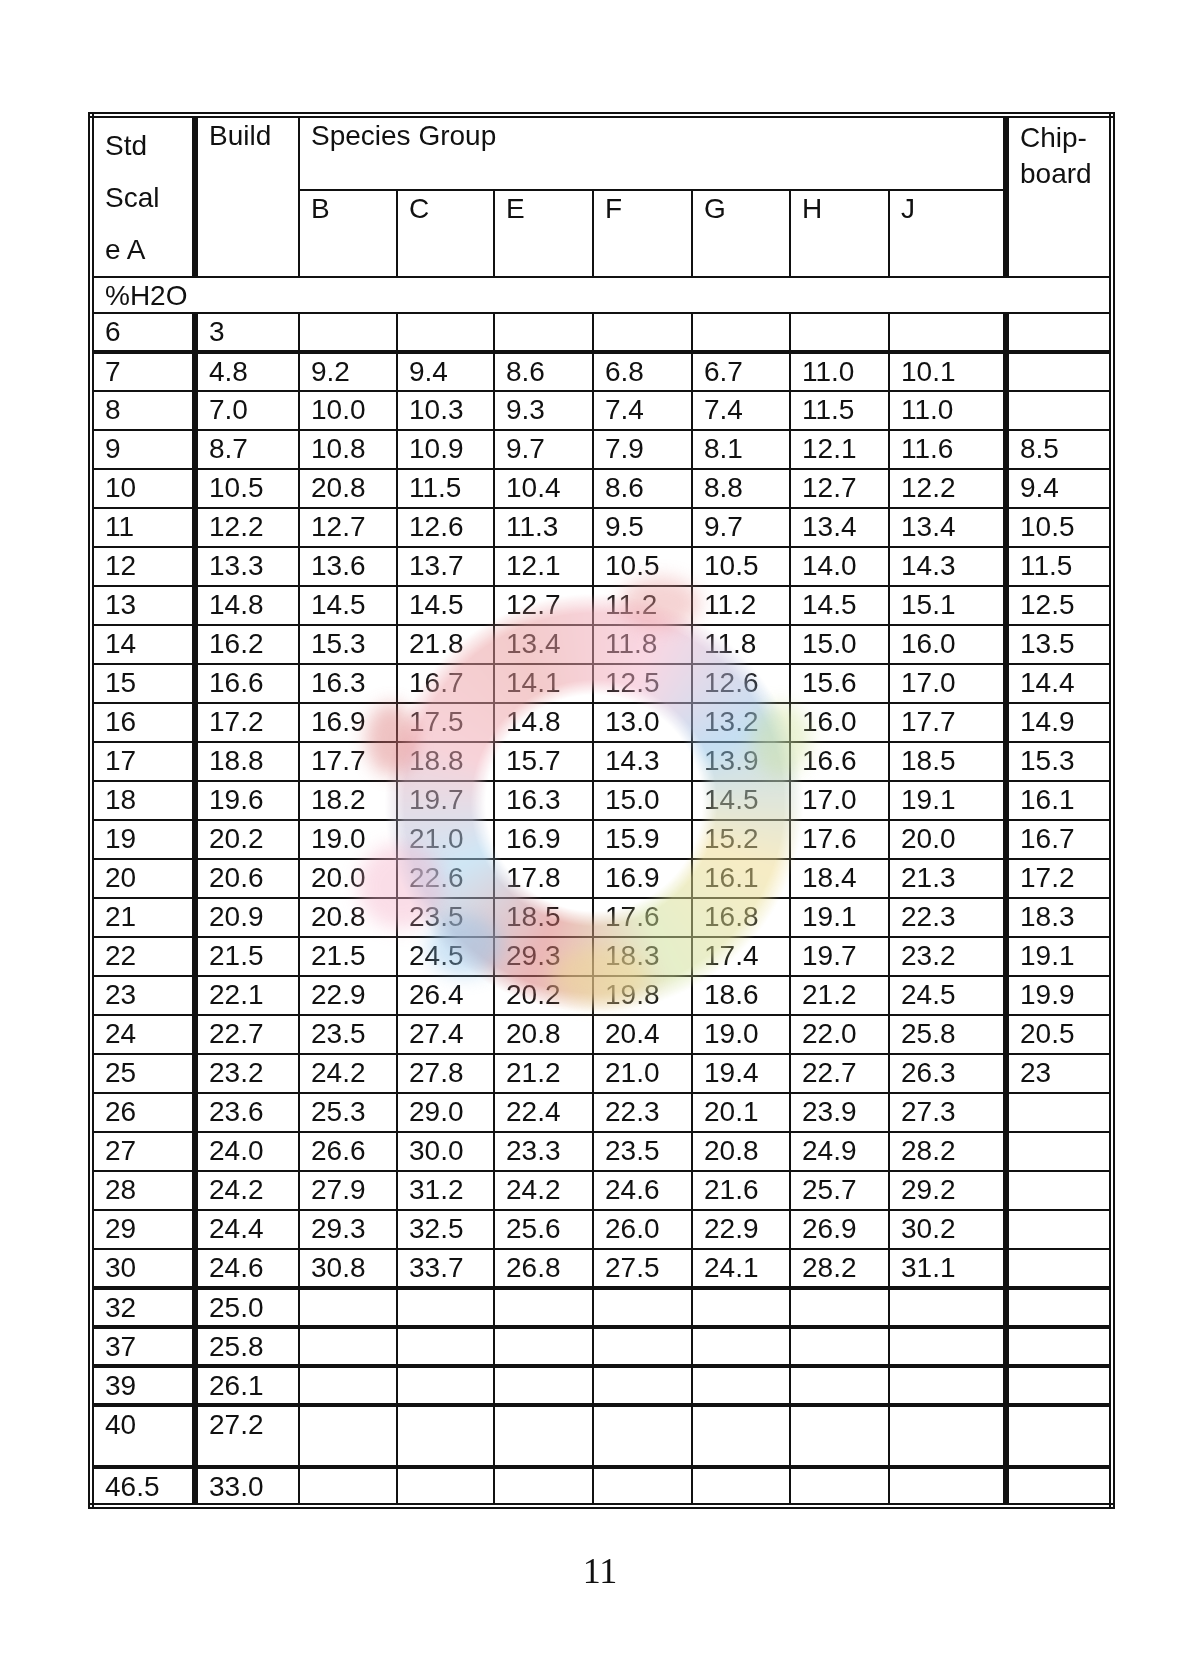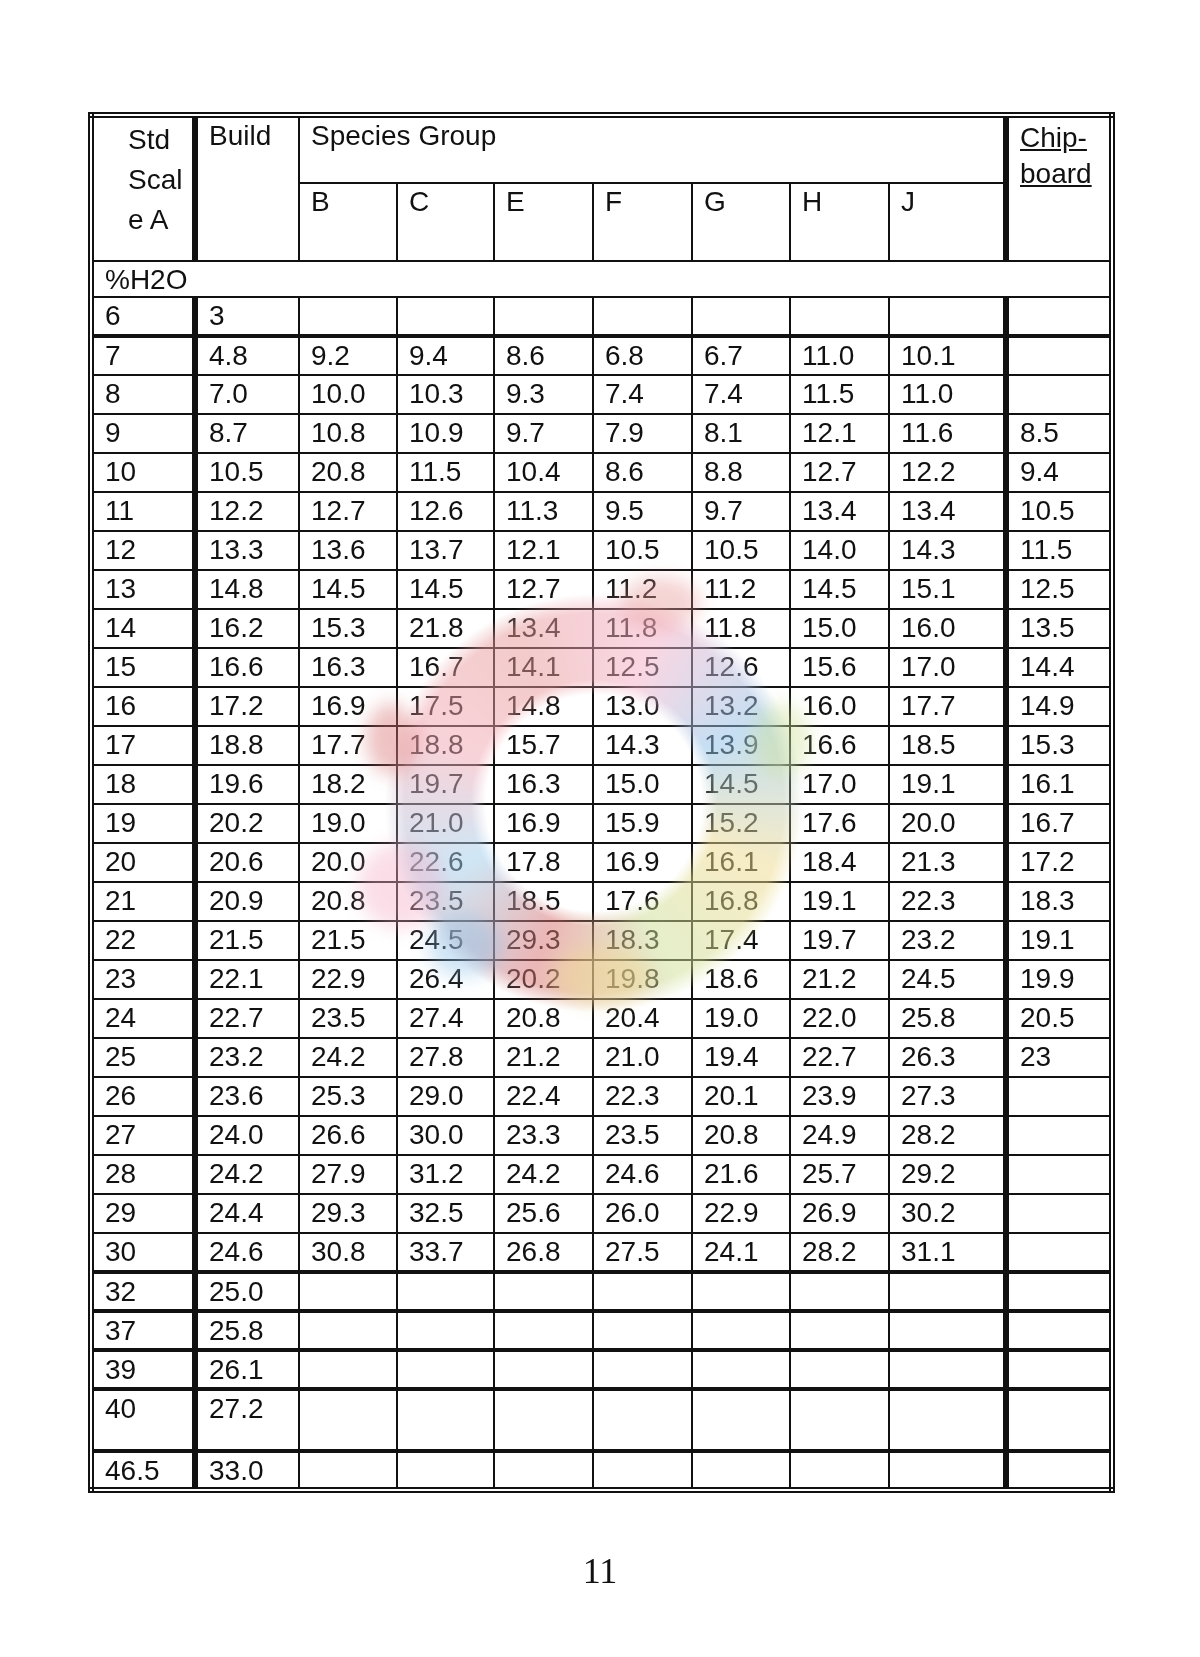--- a/index.html
+++ b/index.html
@@ -28,24 +28,24 @@
     text-align:left;
     vertical-align:top;
     padding:2px 4px 0 11px;
     overflow:hidden;
     white-space:nowrap;
   }
   
   tr.hdr-a th { height:68px; }
   tr.hdr-b th { height:78px; }
   th.col1-h { vertical-align:top; }
-  th.col1-h .wrapbox { width:62px; overflow-wrap:anywhere; white-space:normal; line-height:40px;margin-left:23px; }
+  th.col1-h .wrapbox { width:62px; overflow-wrap:anywhere; white-space:normal; line-height:52px; }
   th.build-h { vertical-align:middle; }
   th.group-h { text-align:center; vertical-align:middle; }
-  th.chip-h { vertical-align:top;text-decoration:underline; }
+  th.chip-h { vertical-align:top; }
   th.chip-h .wrapbox { width:80px; overflow-wrap:break-word; white-space:normal; line-height:36px; }
   th.sp-h { vertical-align:top; padding-top:8px; }
   
   .thick-r { border-right-width:6px !important; }
   .thick-l { border-left-width:6px !important; }
   
   td.subtitle { text-align:center; height:28px; padding:2px 0 0 0; }
   
   tbody.rows td { height:39px; }
   tr.sep-top td { border-top-width:4px; }

